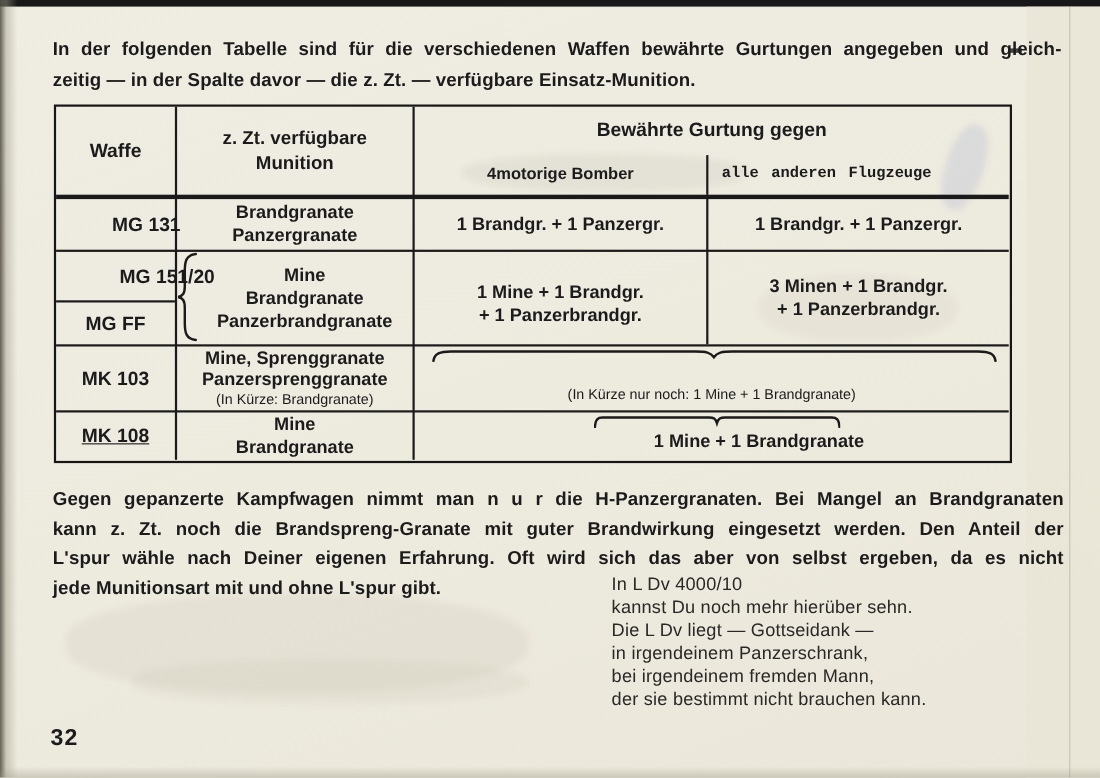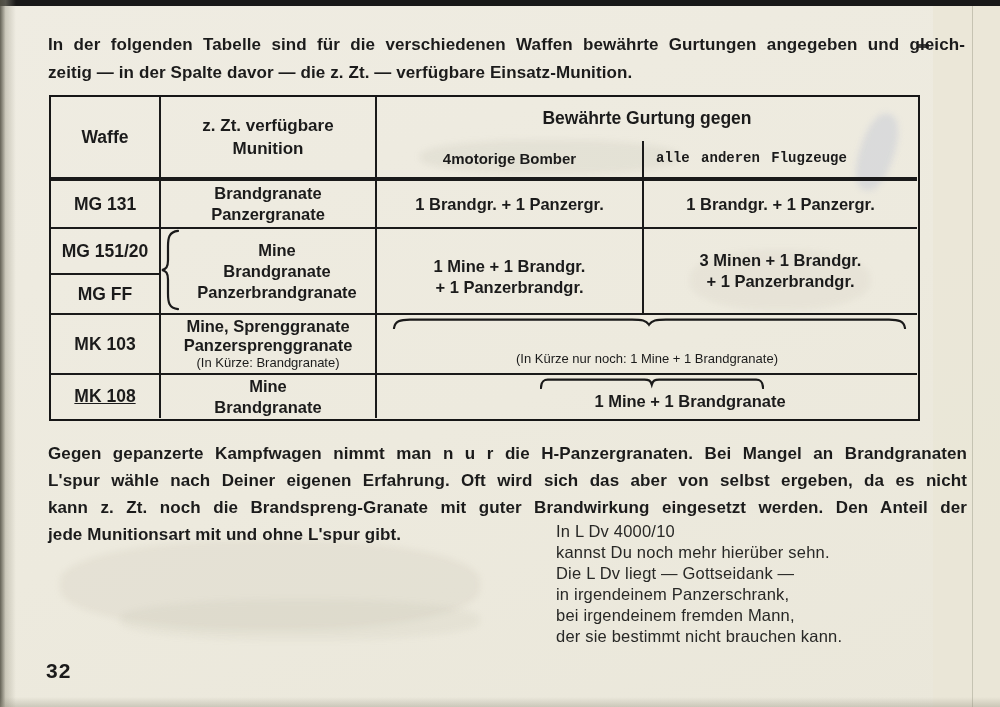--- a/index.html
+++ b/index.html
@@ -92,35 +92,35 @@
     <div class="cell fz-head" style="left:326px; top:4px; width:540px; height:34px;">
       <div>Bewährte Gurtung gegen</div>
     </div>
     <div class="cell" style="left:326px; top:42px; width:265px; height:38px; font-size:15px; font-weight:700;">
       <div>4motorige Bomber</div>
     </div>
     <div class="cell wordspace" style="left:564px; top:42px; width:273px; height:38px; font-size:14px; font-weight:700;font-family:Liberation Mono, monospace;">
       <div>alle anderen Flugzeuge</div>
     </div>
 
-    <div class="cell fz-head" style="left:0; top:84px; width:108px; height:46px;">
+    <div class="cell fz-head" style="left:0; top:84px; width:108px; height:46px;padding-left:28px;">
       <div>MG 131</div>
     </div>
     <div class="cell fz-cell" style="left:110px; top:84px; width:214px; height:46px;">
       <div>Brandgranate</div>
       <div>Panzergranate</div>
     </div>
     <div class="cell fz-cell" style="left:326px; top:84px; width:265px; height:46px;">
       <div>1 Brandgr. + 1 Panzergr.</div>
     </div>
     <div class="cell fz-cell" style="left:593px; top:84px; width:273px; height:46px;">
       <div>1 Brandgr. + 1 Panzergr.</div>
     </div>
 
-    <div class="cell fz-head" style="left:0; top:132px; width:108px; height:44px;">
+    <div class="cell fz-head" style="left:0; top:132px; width:108px; height:44px;padding-left:47px;">
       <div>MG 151/20</div>
     </div>
     <div class="cell fz-head" style="left:0; top:178px; width:108px; height:38px;">
       <div>MG FF</div>
     </div>
     <svg class="brace-svg" style="left:110px; top:132px;" width="20" height="82" viewBox="0 0 20 84" preserveAspectRatio="none">
       <path vector-effect="non-scaling-stroke" d="M17,2 C8,3 7,9 7,18 L7,32 C7,39 5,41 1,42 C5,43 7,45 7,52 L7,66 C7,75 8,81 17,82"></path>
     </svg>
     <div class="cell fz-cell" style="left:128px; top:132px; width:196px; height:84px;">
       <div>Mine</div>
@@ -161,22 +161,22 @@
     <svg class="brace-svg" style="left:489px; top:280px;" width="224" height="12" viewBox="0 0 515 14" preserveAspectRatio="none">
       <path vector-effect="non-scaling-stroke" d="M2,13 C3,5 8,3 18,3 L240,3 C250,3 254,4 257,9 C260,4 264,3 274,3 L497,3 C507,3 512,5 513,13"></path>
     </svg>
     <div class="cell fz-cell" style="left:326px; top:291px; width:626px; height:26px;">
       <div>1 Mine + 1 Brandgranate</div>
     </div>
   </div>
 
   <div class="bodytext">
     <div class="just">Gegen gepanzerte Kampfwagen nimmt man n u r die H-Panzergranaten. Bei Mangel an Brandgranaten</div>
+    <div class="just">kann z. Zt. noch die Brandspreng-Granate mit guter Brandwirkung eingesetzt werden. Den Anteil der</div>
     <div class="just">L'spur wähle nach Deiner eigenen Erfahrung. Oft wird sich das aber von selbst ergeben, da es nicht</div>
-    <div class="just">kann z. Zt. noch die Brandspreng-Granate mit guter Brandwirkung eingesetzt werden. Den Anteil der</div>
     <div>jede Munitionsart mit und ohne L'spur gibt.</div>
   </div>
 
   <div class="verse">
     <div>In L Dv 4000/10</div>
     <div>kannst Du noch mehr hierüber sehn.</div>
     <div>Die L Dv liegt — Gottseidank —</div>
     <div>in irgendeinem Panzerschrank,</div>
     <div>bei irgendeinem fremden Mann,</div>
     <div>der sie bestimmt nicht brauchen kann.</div>

